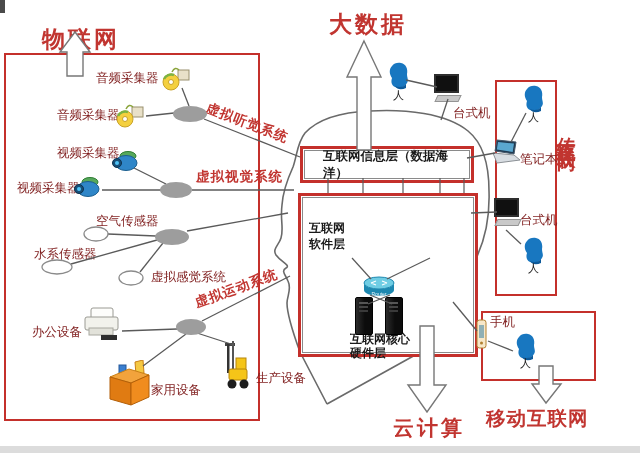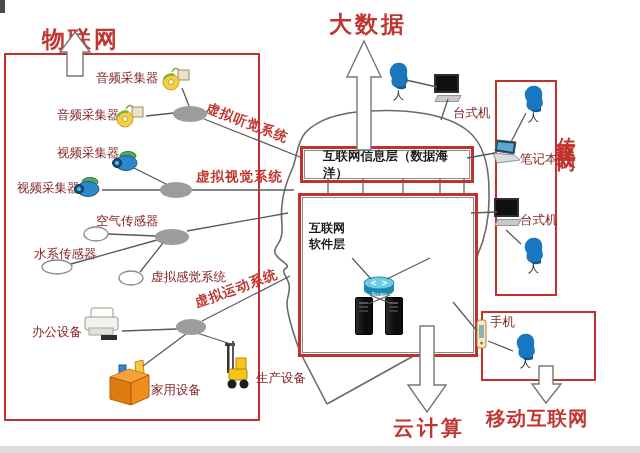--- a/index.html
+++ b/index.html
@@ -56,20 +56,24 @@
     <div class="innerline"></div>
     <div style="position:absolute;inset:0;display:flex;align-items:center;justify-content:center;font-weight:bold;font-size:12.5px;color:#1a1a1a;margin-left:20px;">互联网信息层（数据海洋）</div>
   </div>
 
   <div class="redbox-thick z1" style="left:298px;top:193px;width:174px;height:158px;">
     <div class="innerline"></div>
   </div>
   <div class="boldlbl z3" style="left:306px;top:220px;width:42px;">
     <div>互联网</div>
     <div>软件层</div>
+  </div>
+  <div class="boldlbl z3" style="left:350px;top:332px;width:72px;font-size:12px;line-height:1.2;text-align:left;">
+    <div>互联网核心</div>
+    <div>硬件层</div>
   </div>
 
   <div class="bigred" style="left:42px;top:4px;margin-top:24px;">物联网</div>
   <div class="bigred" style="left:329px;top:13px;text-align:right;">大数据</div>
   <div class="bigred vert" style="left:557px;top:122px;font-size:19px;">传统互联网</div>
   <div class="bigred" style="left:486px;top:409px;font-size:19.5px;letter-spacing:1px;">移动互联网</div>
   <div class="bigred" style="left:393px;top:417px;font-size:21px;">云计算</div>
 
   <div class="sysred" style="left:209px;top:101px;transform:rotate(21deg);transform-origin:0 0;">虚拟听觉系统</div>
   <div class="sysred" style="left:196px;top:170px;">虚拟视觉系统</div>

